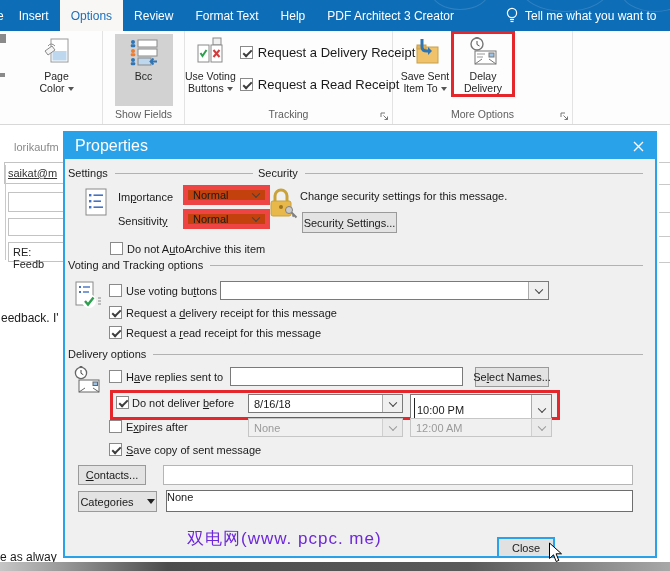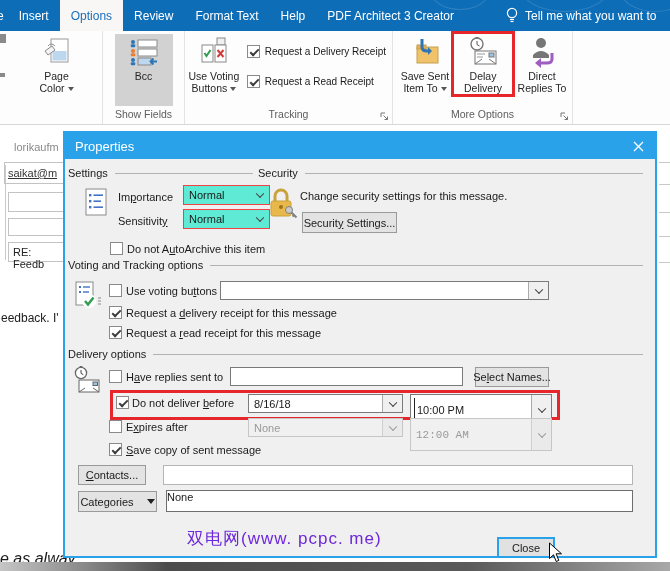--- a/index.html
+++ b/index.html
@@ -19,46 +19,46 @@
   .rgroup { display:flex; flex-direction:column; border-right:1px solid #e3e3e3; position:relative; }
   .rgroup .content { flex:1; display:flex; align-items:flex-start; padding-top:3px; }
   .rgroup .glabel { height:17px; text-align:center; color:#5d5d5d; font-size:10.5px; line-height:15px; }
   .launcher { position:absolute; right:3px; bottom:3px; width:9px; height:9px; }
   .bigbtn { width:58px; display:flex; flex-direction:column; align-items:center; padding-top:2px; }
   .bigbtn .ic { height:34px; display:flex; align-items:center; justify-content:center; }
   .bigbtn .l1,.bigbtn .l2 { font-size:10.5px; line-height:12px; color:#262626; white-space:nowrap; }
   .dd-caret { display:inline-block; width:0; height:0; border-left:3px solid transparent; border-right:3px solid transparent; border-top:4px solid #555; margin-left:3px; vertical-align:middle; }
   .bcc-btn { background:#d2d2d2; }
   .redbox { border:3px solid #e5262b; margin:-3px; }
-  .rcheckrow { display:flex; align-items:center; gap:5px; margin:6px 6px 0 4px; font-size:10px; white-space:nowrap; }
+  .rcheckrow { display:flex; align-items:center; gap:5px; margin:6px 6px 0 4px; font-size:13px; white-space:nowrap; }
   .cb { width:13px; height:13px; background:#fff; border:1px solid #8a8a8a; position:relative; flex:none; display:inline-block; }
   .cb.checked::after { content:""; position:absolute; left:2px; top:3px; width:7px; height:3px; border-left:2px solid #3d3d3d; border-bottom:2px solid #3d3d3d; transform:rotate(-45deg); }
   .fragstrip { width:11px; position:relative; }
   .fragstrip i { position:absolute; background:#8a8a8a; }
 
   
   .bgfield { position:absolute; background:#fff; border:1px solid #c3c3c3; }
   .bgline { position:absolute; background:#c9c9c9; }
   .graytext { color:#8a8a8a; }
   #bottombar { position:absolute; left:0; top:562px; width:670px; height:9px; background:linear-gradient(90deg,#c6c6c6,#4c4c4c 25%,#5a5a5a 70%,#a8a8a8); }
 
   
   #dialog { position:absolute; left:63px; top:131px; width:594px; height:427px; background:#f0f0f0; border:2px solid #2aa2e9; }
-  #dtitle { position:absolute; left:0; top:0; right:0; height:26px; background:#29a2e9; color:#fff; font-size:13px; display:flex; align-items:center; padding-left:10px; }
+  #dtitle { position:absolute; left:0; top:0; right:0; height:26px; background:#29a2e9; color:#fff; font-size:16px; display:flex; align-items:center; padding-left:10px; }
   #dclose { position:absolute; right:0; top:0; width:34px; height:26px; display:flex; align-items:center; justify-content:center; }
   .grp { position:absolute; display:flex; align-items:center; height:14px; }
   .grp .line { flex:1; height:1px; background:#b2b2b2; margin-left:7px; }
   .dlg-label { position:absolute; white-space:nowrap; }
   u { text-decoration:underline; }
   .combo { position:absolute; background:#fff; border:1px solid #7a7a7a; }
   .combo .txt { position:absolute; left:5px; top:50%; transform:translateY(-50%); white-space:nowrap; }
   .combo .arrowbtn { position:absolute; right:0; top:0; bottom:0; width:20px; background:#f0f0f0; border-left:1px solid #ababab; }
   .chev { position:absolute; right:6px; top:50%; width:6px; height:6px; border-right:1.4px solid #444; border-bottom:1.4px solid #444; transform:translateY(-72%) rotate(45deg); }
   .arrowbtn .chev { right:6px; }
-  .combo.flat { background:#5eead4; border:1px solid #ef4444; }
+  .combo.flat { background:#c2410c; border:5px solid #ef4444; }
   .combo.disabled { background:#f0f0f0; border-color:#c6c6c6; color:#9a9a9a; }
   .combo.disabled .arrowbtn { background:#eaeaea; border-left-color:#cfcfcf; }
   .combo.disabled .chev { border-color:#9a9a9a; }
   .field { position:absolute; background:#fff; border:1px solid #7a7a7a; }
   .wbtn { position:absolute; background:#e3e3e3; border:1px solid #9a9a9a; display:flex; align-items:center; justify-content:center; white-space:nowrap; font-size:11px; color:#1a1a1a; }
   .caret { position:absolute; left:3px; top:3px; width:1px; bottom:3px; background:#222; }
   #redrow { position:absolute; left:45px; top:257px; width:450px; height:30px; border:3px solid #e5262b; }
   #watermark { position:absolute; left:122px; top:394px; font-size:17px; color:#6d28d9; letter-spacing:1px; white-space:nowrap; }
   #closebtn { position:absolute; left:432px; top:404px; width:58px; height:21px; background:#e1e1e1; border:2px solid #2aa2e9; display:flex; align-items:center; justify-content:center; }
   #cursor { position:absolute; left:483px; top:409px; }
@@ -193,52 +193,40 @@
                 <line x1="10" y1="20" x2="16" y2="20" stroke="#999"></line>
                 <circle cx="10" cy="7" r="6" fill="#fff" stroke="#777" stroke-width="1.4"></circle>
                 <rect x="8.5" y="0" width="3" height="1.6" fill="#777"></rect>
                 <path d="M10,4 v3.5 l2.5,1.5" fill="none" stroke="#555"></path>
               </svg>
             </div>
             <div class="l1">Delay</div>
             <div class="l2">Delivery</div>
           </div>
         </div>
-        <div class="bigbtn" style="width:60px;">
-          <div class="ic">
-            <svg width="28" height="32" viewBox="0 0 28 32">
-              <circle cx="13" cy="6" r="5" fill="#767676"></circle>
-              <path d="M5,18 q8,-8 16,0 l0,3 -16,0 z" fill="#767676"></path>
-              <path d="M24,16 v6 q0,4 -5,4 l-8,0" fill="none" stroke="#9f5fc0" stroke-width="3"></path>
-              <path d="M13,21 l-6,5 6,5 z" fill="#9f5fc0"></path>
-            </svg>
-          </div>
-          <div class="l1">Direct</div>
-          <div class="l2">Replies To</div>
-        </div>
       </div>
       <div class="glabel">More Options</div>
       <svg class="launcher" viewBox="0 0 9 9">
         <path d="M1,1 h4 M1,1 v4 M3.5,3.5 l4,4 M7.5,4.5 v3 h-3" fill="none" stroke="#777" stroke-width="1"></path>
       </svg>
     </div>
   </div>
 
   <div class="dlg-label graytext" style="left:14px;top:141px;">lorikaufm</div>
   <div class="bgfield" style="left:4px;top:162px;width:60px;height:22px;">
     <span style="position:absolute;left:3px;top:4px;text-decoration:underline;color:#333;">saikat@m</span>
   </div>
   <div class="bgfield" style="left:8px;top:192px;width:56px;height:20px;"></div>
   <div class="bgfield" style="left:8px;top:218px;width:56px;height:18px;"></div>
   <div class="bgfield" style="left:8px;top:242px;width:56px;height:20px;">
     <span style="position:absolute;left:4px;top:3px;color:#222;">RE: Feedb</span>
   </div>
   <div class="bgline" style="left:5px;top:165px;width:1px;height:95px;"></div>
   <div class="dlg-label" style="left:1px;top:311px;font-size:12px;">eedback. I'</div>
-  <div class="dlg-label" style="left:0px;top:550px;font-size:16px;font-style:italic;">e as alway</div>
+  <div class="dlg-label" style="left:0px;top:550px;font-size:12px;">e as alway</div>
 
   <div class="bgline" style="left:659px;top:162px;width:11px;height:1px;"></div>
   <div class="bgline" style="left:659px;top:184px;width:11px;height:1px;"></div>
   <div class="bgline" style="left:659px;top:212px;width:11px;height:1px;"></div>
   <div class="bgline" style="left:659px;top:236px;width:11px;height:1px;"></div>
   <div class="bgline" style="left:659px;top:262px;width:11px;height:1px;"></div>
   <div id="bottombar"></div>
 
   <div id="dialog">
     <div id="dtitle">
@@ -358,21 +346,21 @@
     </div>
 
     <span class="cb" style="position:absolute;left:44px;top:287px;"></span>
     <div class="dlg-label" style="left:61px;top:288px;">E<u>x</u>pires after</div>
     <div class="combo disabled" style="left:183px;top:285px;width:155px;height:19px;">
       <span class="txt">None</span>
       <span class="arrowbtn">
           <span class="chev"></span>
         </span>
     </div>
-    <div class="combo disabled" style="left:345px;top:285px;width:142px;height:33px;font-family:Liberation Mono, monospace;">
+    <div class="combo disabled" style="left:345px;top:285px;width:142px;height:19px;">
       <span class="txt">12:00 AM</span>
       <span class="arrowbtn">
           <span class="chev"></span>
         </span>
     </div>
 
     <span class="cb checked" style="position:absolute;left:44px;top:310px;"></span>
     <div class="dlg-label" style="left:61px;top:311px;"><u>S</u>ave copy of sent message</div>
 
     <div class="wbtn" style="left:13px;top:332px;width:68px;height:20px;">

